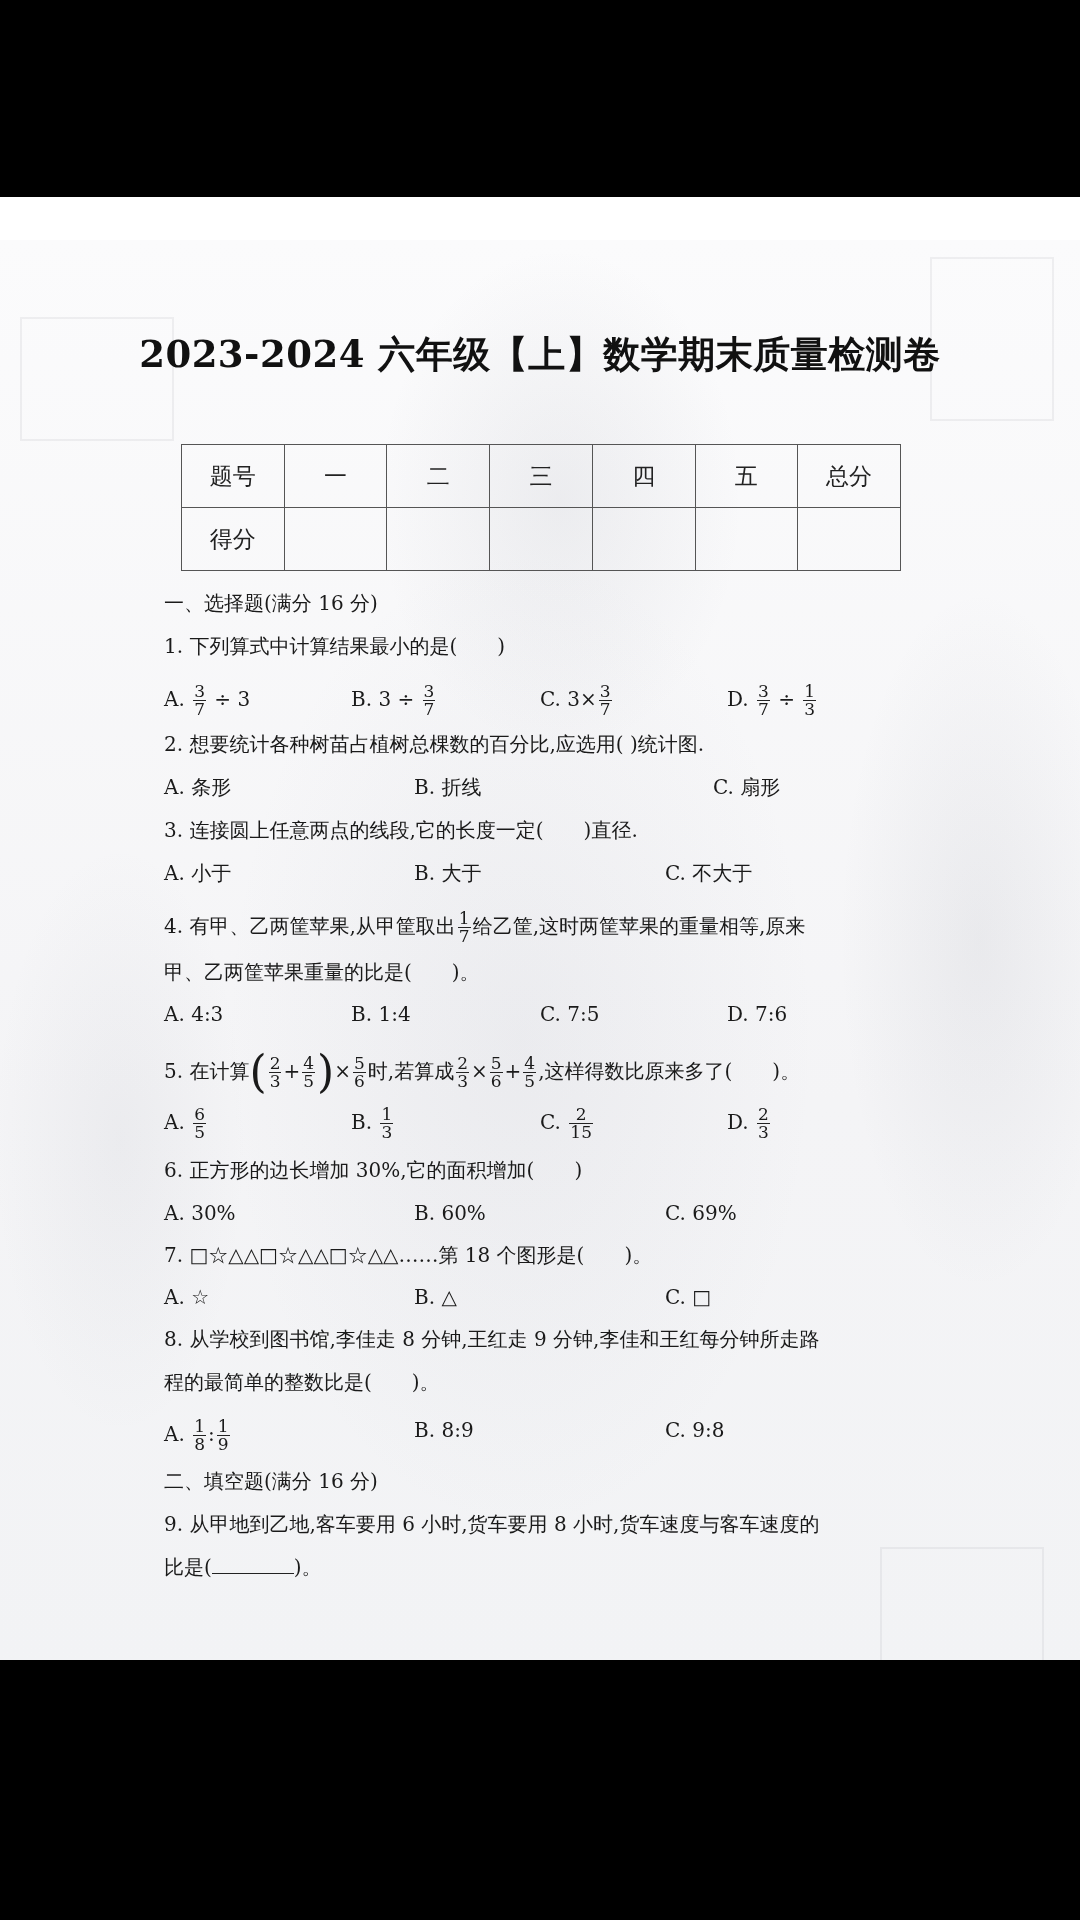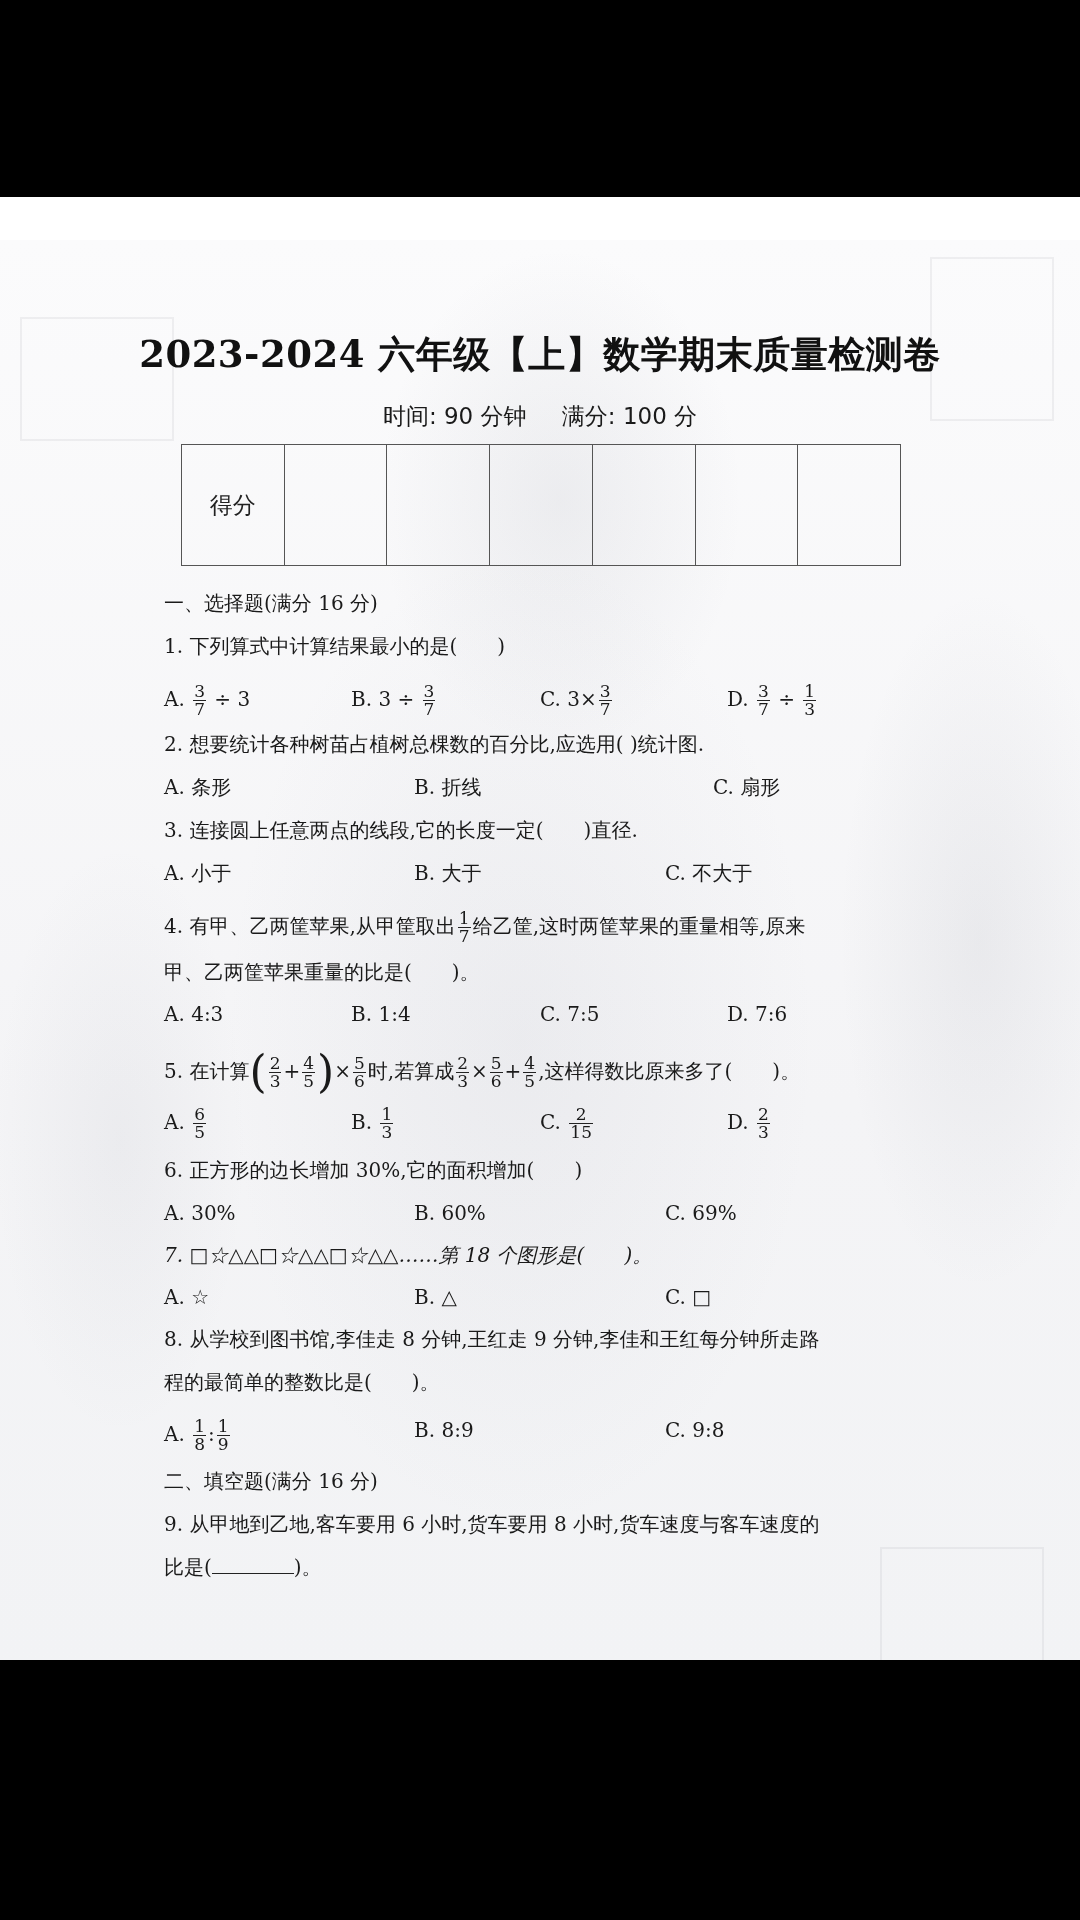--- a/index.html
+++ b/index.html
@@ -35,27 +35,32 @@
 </head>
 <body>
 
 <div class="page">
   <div class="bgphoto"></div>
   <div class="frame" style="left:930px;top:60px;width:120px;height:160px;"></div>
   <div class="frame" style="left:20px;top:120px;width:150px;height:120px;"></div>
   <div class="frame" style="left:880px;top:1350px;width:160px;height:130px;"></div>
 
   <div class="title">2023-2024 六年级【上】数学期末质量检测卷</div>
-  <div class="subtitle">
-    <span>时间: 90 分钟</span>
-    <span>满分: 100 分</span>
-  </div>
 
   <table class="score">
     <tbody>
+        <tr class="r1">
+      <td>题号</td>
+      <td>一</td>
+      <td>二</td>
+      <td>三</td>
+      <td>四</td>
+      <td>五</td>
+      <td>总分</td>
+    </tr>
     <tr class="r2">
       <td>得分</td>
       <td></td>
       <td></td>
       <td></td>
       <td></td>
       <td></td>
       <td></td>
     </tr>
   </tbody>
@@ -134,21 +139,21 @@
           <span class="den">15</span>
         </span></div>
       <div class="opt" style="top: 909px; left: 727px;"><span>D. </span><span class="frac">
           <span class="num">2</span>
           <span class="den">3</span>
         </span></div>
       <div class="line" style="top: 961px;"><span>6. 正方形的边长增加 30%,它的面积增加(　　)</span></div>
       <div class="opt" style="top: 1004px; left: 164px;"><span>A. 30%</span></div>
       <div class="opt" style="top: 1004px; left: 414px;"><span>B. 60%</span></div>
       <div class="opt" style="top: 1004px; left: 665px;"><span>C. 69%</span></div>
-      <div class="line" style="top: 1046px; font-style: italic;"><span>7. □☆△△□☆△△□☆△△……第 18 个图形是(　　)。</span></div>
+      <div class="line" style="top: 1046px;"><span>7. □☆△△□☆△△□☆△△……第 18 个图形是(　　)。</span></div>
       <div class="opt" style="top: 1088px; left: 164px;"><span>A. ☆</span></div>
       <div class="opt" style="top: 1088px; left: 414px;"><span>B. △</span></div>
       <div class="opt" style="top: 1088px; left: 665px;"><span>C. □</span></div>
       <div class="line" style="top: 1130px;"><span>8. 从学校到图书馆,李佳走 8 分钟,王红走 9 分钟,李佳和王红每分钟所走路</span></div>
       <div class="line" style="top: 1173px;"><span>程的最简单的整数比是(　　)。</span></div>
       <div class="opt" style="top: 1221px; left: 164px;"><span>A. </span><span class="frac">
           <span class="num">1</span>
           <span class="den">8</span>
         </span><span>:</span><span class="frac">
           <span class="num">1</span>

